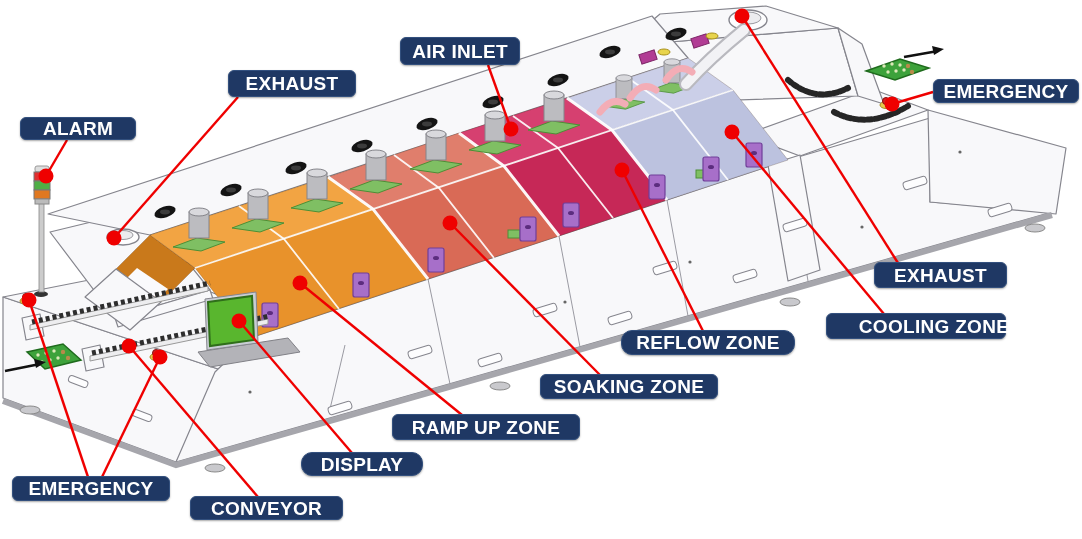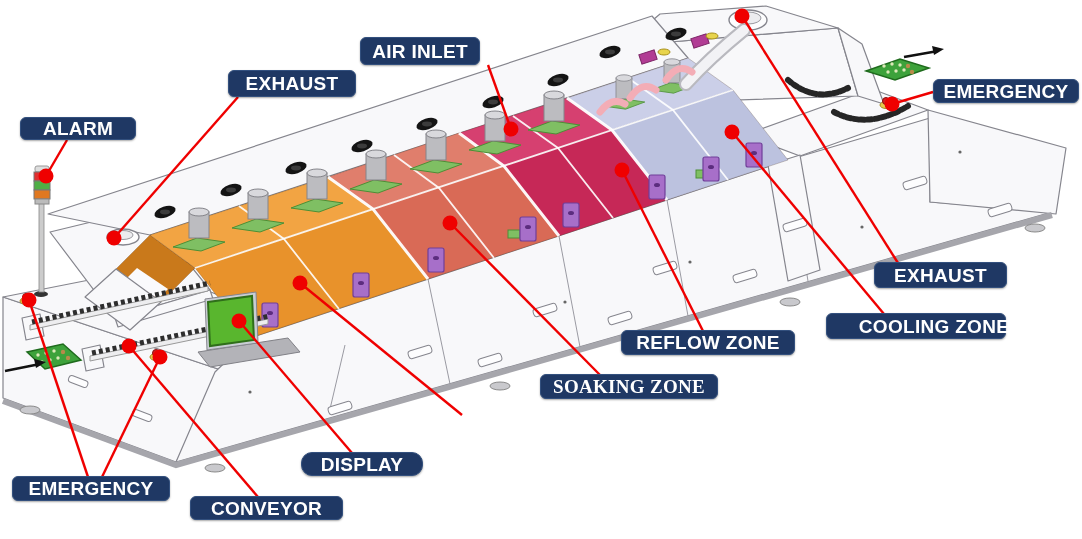--- a/index.html
+++ b/index.html
@@ -336,37 +336,40 @@
       <circle cx="160" cy="357" r="7.5" fill="#EF0000"></circle>
     </svg>
 
 <div id="labels">
       <div class="callout" style="left: 12px; top: 117px; width: 116px; height: 23px; margin-left: 8px;">
         <span>ALARM</span>
       </div>
       <div class="callout" style="left: 228px; top: 70px; width: 128px; height: 27px;">
         <span>EXHAUST</span>
       </div>
-      <div class="callout" style="left: 360px; top: 37px; width: 120px; height: 28px;">
+      <div class="callout" style="left: 400px; top: 37px; width: 120px; height: 28px;">
         <span>AIR INLET</span>
       </div>
       <div class="callout" style="left: 933px; top: 79px; width: 146px; height: 24px;">
         <span>EMERGENCY</span>
       </div>
       <div class="callout" style="left: 874px; top: 262px; width: 133px; height: 26px;">
         <span>EXHAUST</span>
       </div>
       <div class="callout" style="left: 826px; top: 313px; width: 180px; height: 26px; padding-left: 36px;">
         <span>COOLING ZONE</span>
       </div>
-      <div class="callout" style="left: 621px; top: 330px; width: 174px; height: 25px;">
+      <div class="callout" style="left: 621px; top: 330px; width: 174px; height: 25px; border-radius: 11px;">
         <span>REFLOW ZONE</span>
       </div>
-      <div class="callout" style="left: 540px; top: 374px; width: 178px; height: 25px; font-family: Liberation Serif, serif;">
+      <div class="callout" style="left: 540px; top: 374px; width: 178px; height: 25px;">
         <span>SOAKING ZONE</span>
+      </div>
+      <div class="callout" style="left: 392px; top: 414px; width: 188px; height: 26px;">
+        <span>RAMP UP ZONE</span>
       </div>
       <div class="callout" style="left: 301px; top: 452px; width: 122px; height: 24px; border-radius: 11px;">
         <span>DISPLAY</span>
       </div>
       <div class="callout" style="left: 190px; top: 496px; width: 153px; height: 24px;">
         <span>CONVEYOR</span>
       </div>
       <div class="callout" style="left: 12px; top: 476px; width: 158px; height: 25px;">
         <span>EMERGENCY</span>
       </div>

